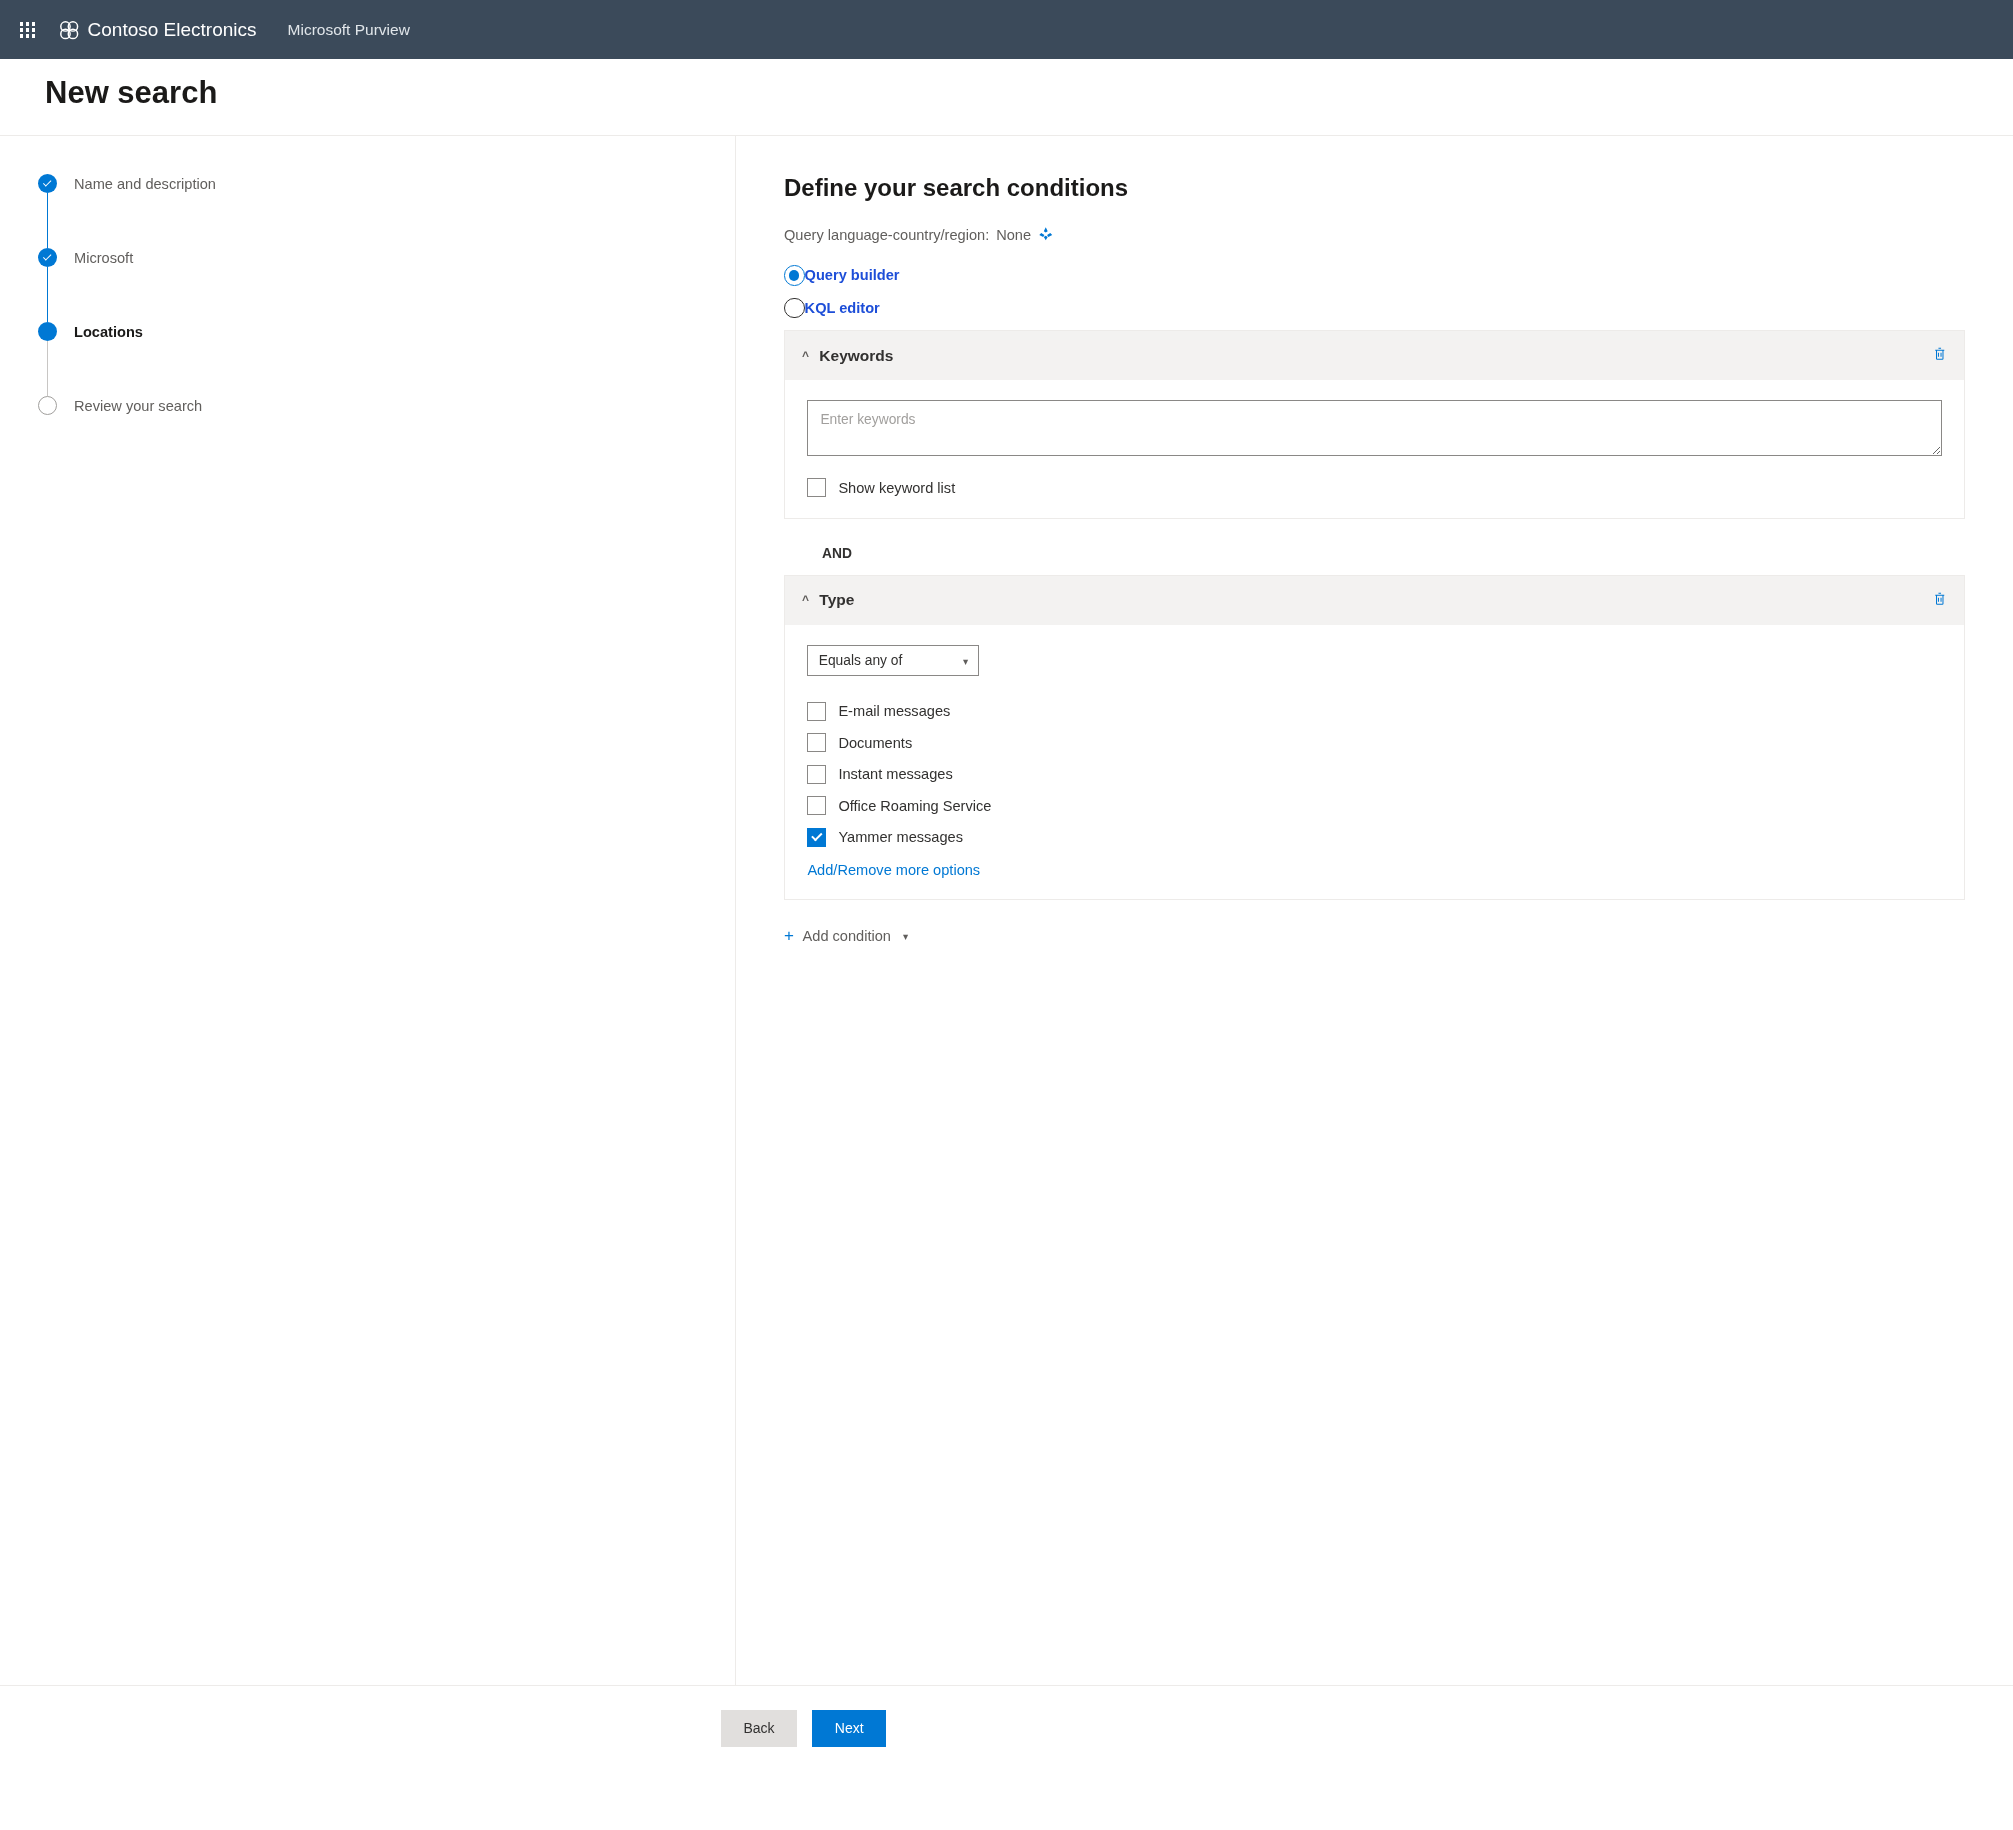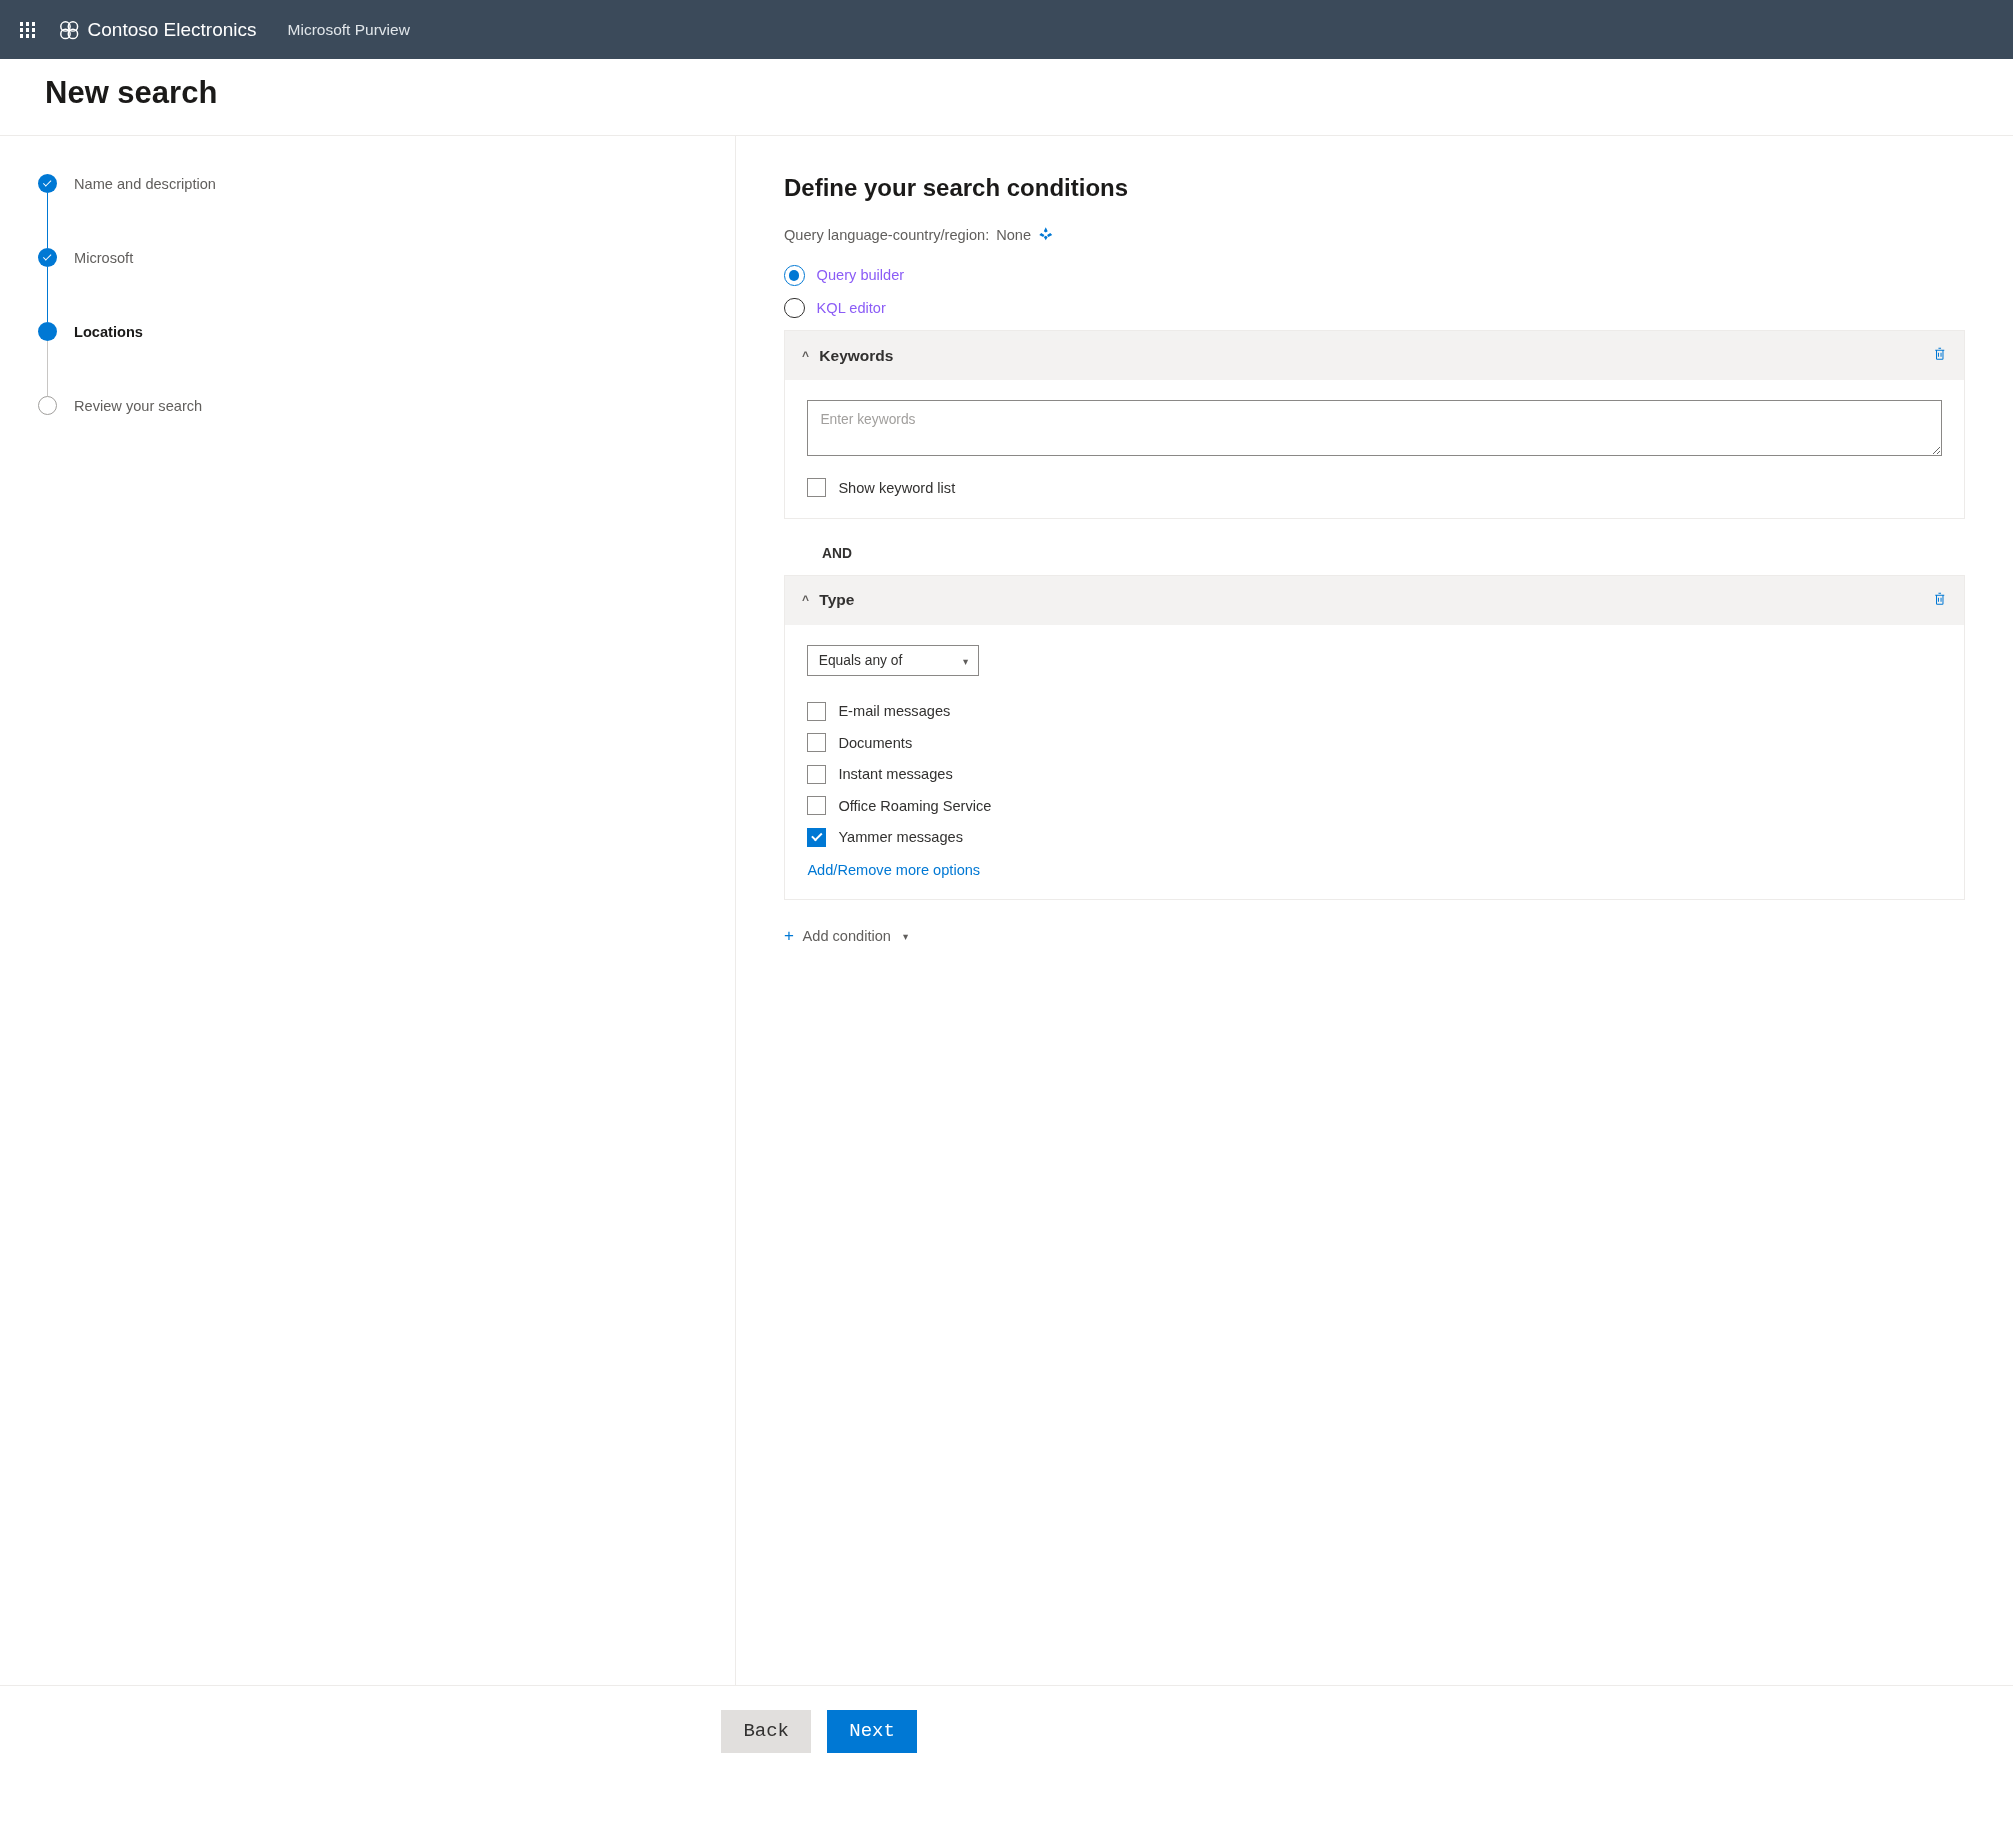--- a/index.html
+++ b/index.html
@@ -101,22 +101,22 @@
 
   
   .main h2 { font-size: 24px; font-weight: 700; margin-bottom: 24px; color: #1b1a19; }
   .query-lang {
     font-size: 14.6px; color: #605e5c; margin-bottom: 20.6px;
     display: flex; align-items: center; gap: 6.9px;
   }
   .query-lang .edit-icon { color: #0078d4; font-size: 13px; }
 
   .radio-row {
-    display: flex; align-items: center; gap: 12px;
-    font-size: 14.6px; color: #8b5cf6; margin-bottom: 12px;
+    display: flex; align-items: center; 
+    font-size: 14.6px; color: #1d4ed8; margin-bottom: 12px; font-weight: bold;
   }
   .radio {
     width: 20.6px; height: 20.6px; border-radius: 50%;
     border: 1.7px solid #323130;
     display: flex; align-items: center; justify-content: center;
     flex-shrink: 0;
   }
   .radio.checked { border-color: #0078d4; }
   .radio.checked::after {
     content: ""; width: 10.3px; height: 10.3px; border-radius: 50%;
@@ -199,24 +199,24 @@
 
   
   .footer {
     border-top: 0.9px solid #edebe9;
     display: flex;
     padding: 24px 0 24px 721px;
     gap: 15.5px;
   }
   .btn {
     padding: 10.3px 22.4px;
-    font-size: 19px;
+    font-size: 14px;
     border: none;
     cursor: pointer;
-    font-family: Liberation Mono, monospace;
+    font-family: Liberation Sans, sans-serif;
   }
   .btn-secondary { background: #e1dfdd; color: #323130; }
   .btn-primary { background: #0078d4; color: #ffffff; }
 </style>
 </head>
 <body>
 
 <div class="topbar">
   <div class="waffle">
     <span></span>

